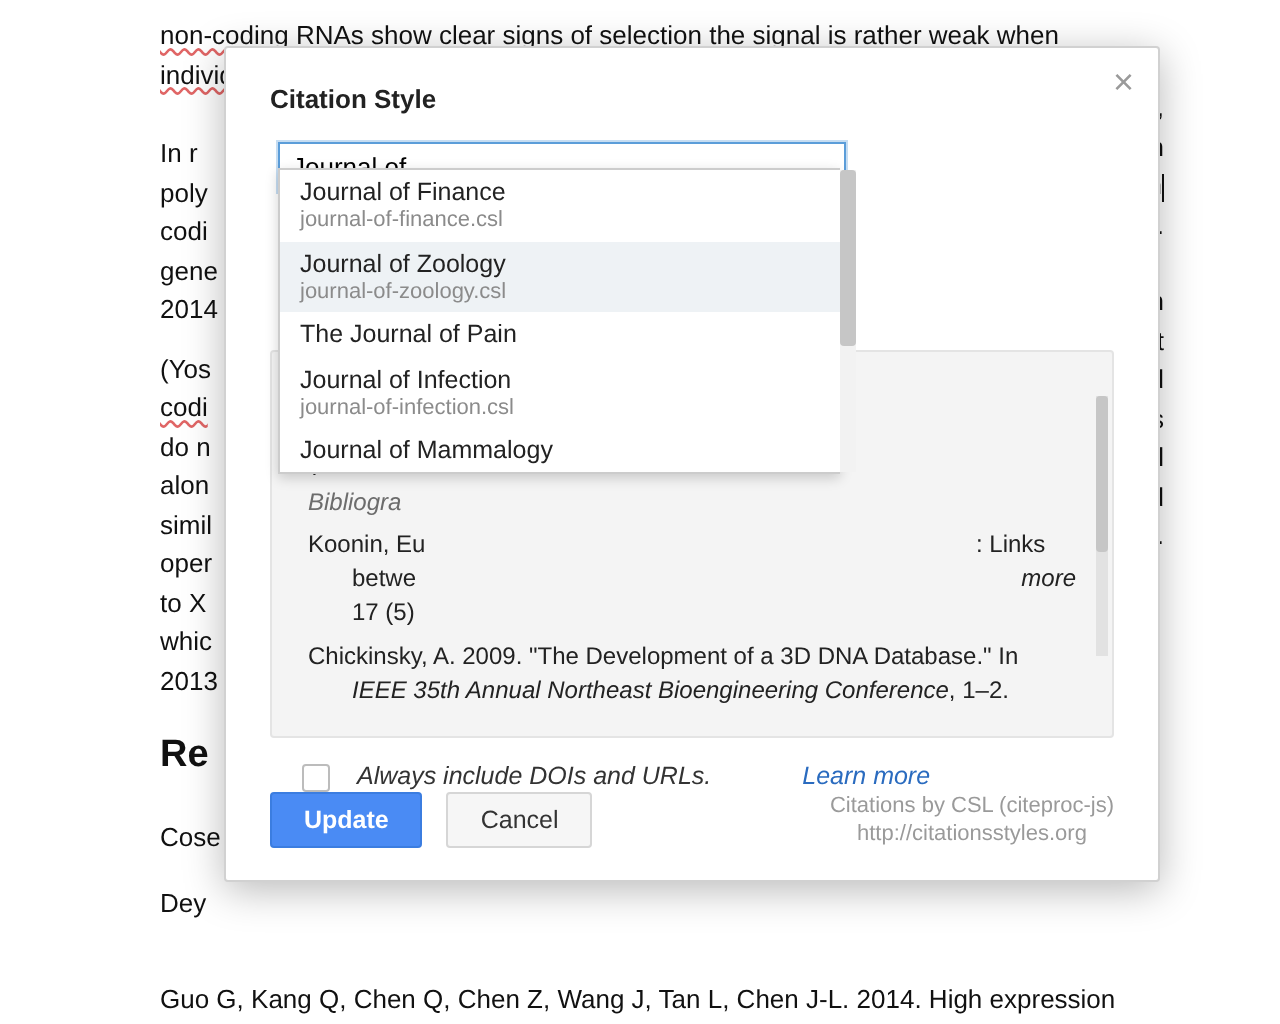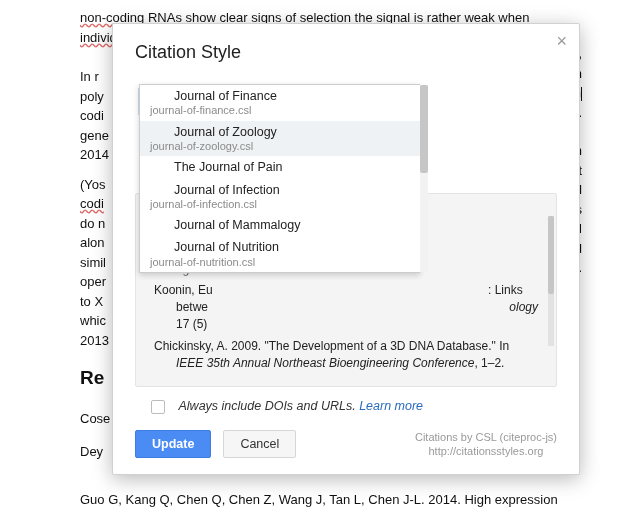--- a/index.html
+++ b/index.html
@@ -41,23 +41,23 @@
     box-sizing: border-box;
     font-size: 13px;
     color: #333;
   }
   .close-x {
     position:absolute; top:8px; right:12px;
     font-size:18px; color:#9a9a9a; line-height:1;
     cursor:pointer;
   }
   .modal h3 {
-    margin: 0 0 26px 0;
-    font-weight: normal;
-    font-size: 18px;
+    margin: 0 0 14px 0;
+    font-weight: bold;
+    font-size: 13px;
     color: #222;
   }
   .search-box {
     margin-left: 4px;
     width: 284px;
     height: 25px;
     border: 1px solid #5b9dd9;
     outline: none;
     padding: 2px 6px;
     font-size: 13px;
@@ -83,21 +83,21 @@
   .ac-thumb {
     position:absolute; right:0; top:0; width:8px; height:88px;
     background:#c6c6c6; border-radius:2px;
   }
   .ac-item {
     padding: 4px 10px 3px 10px;
     line-height: 1.22;
     cursor: pointer;
   }
   .ac-item:hover, .ac-item.hi { background:#eef2f5; }
-  .ac-title { font-size:12.5px; color:#222;margin-left:24px; }
+  .ac-title { font-size:12.5px; color:#222; }
   .ac-sub   { font-size:11px;  color:#8b8b8b; }
 
   .style-title {
     color:#1967b3;
     font-weight:bold;
     font-size:14px;
     margin-top: 22px;
   }
   .style-sub {
     color:#3b3b3b;
@@ -148,24 +148,23 @@
   }
   .check-box {
     display:inline-block;
     width:12px; height:12px;
     border:1px solid #bcbcbc;
     border-radius:2px;
     vertical-align:middle;
     margin-right:10px;
   }
   .check-row .ital { font-style: italic; }
-  .check-row a { color:#2a6bbf; text-decoration:none; font-style: italic; }
+  .check-row a { color:#2a6bbf; text-decoration:none; font-style: italic; margin-left: 42px; }
 
   .btn-row {
-    margin-top: 16px;
     display:flex;
     align-items:center;
     gap:12px;
   }
   .btn {
     font-size:12.5px;
     padding:6px 16px;
     border-radius:2px;
     cursor:pointer;
   }
@@ -244,21 +243,21 @@
         <div class="pv-thumb"></div>
       </div>
     <div class="pv-inner">
       <div class="pv-label">Text citati</div>
       <div class="pv-line">(Koonin an</div>
       <div class="pv-label">Bibliogra</div>
       <div class="pv-entry">
         <span>Koonin, Eu</span>
         <span style="float:right;">: Links</span><br>
         <span>betwe</span>
-        <span style="float:right;"><em>ology</em></span><br>
+        <span style="float:right;"><em>more</em></span><br>
         <span>17 (5)</span>
       </div>
       <div class="pv-entry">
         Chickinsky, A. 2009. "The Development of a 3D DNA Database." In <em>IEEE 35th Annual Northeast Bioengineering Conference</em>, 1–2.
       </div>
     </div>
   </div>
 
   <div class="check-row">
     <span class="check-box"></span>
@@ -291,18 +290,14 @@
       <div class="ac-item">
         <div class="ac-title">The Journal of Pain</div>
       </div>
       <div class="ac-item">
         <div class="ac-title">Journal of Infection</div>
         <div class="ac-sub">journal-of-infection.csl</div>
       </div>
       <div class="ac-item">
         <div class="ac-title">Journal of Mammalogy</div>
       </div>
-      <div class="ac-item">
-        <div class="ac-title">Journal of Nutrition</div>
-        <div class="ac-sub">journal-of-nutrition.csl</div>
-      </div>
     </div>
 </div>
 
 </body></html>

